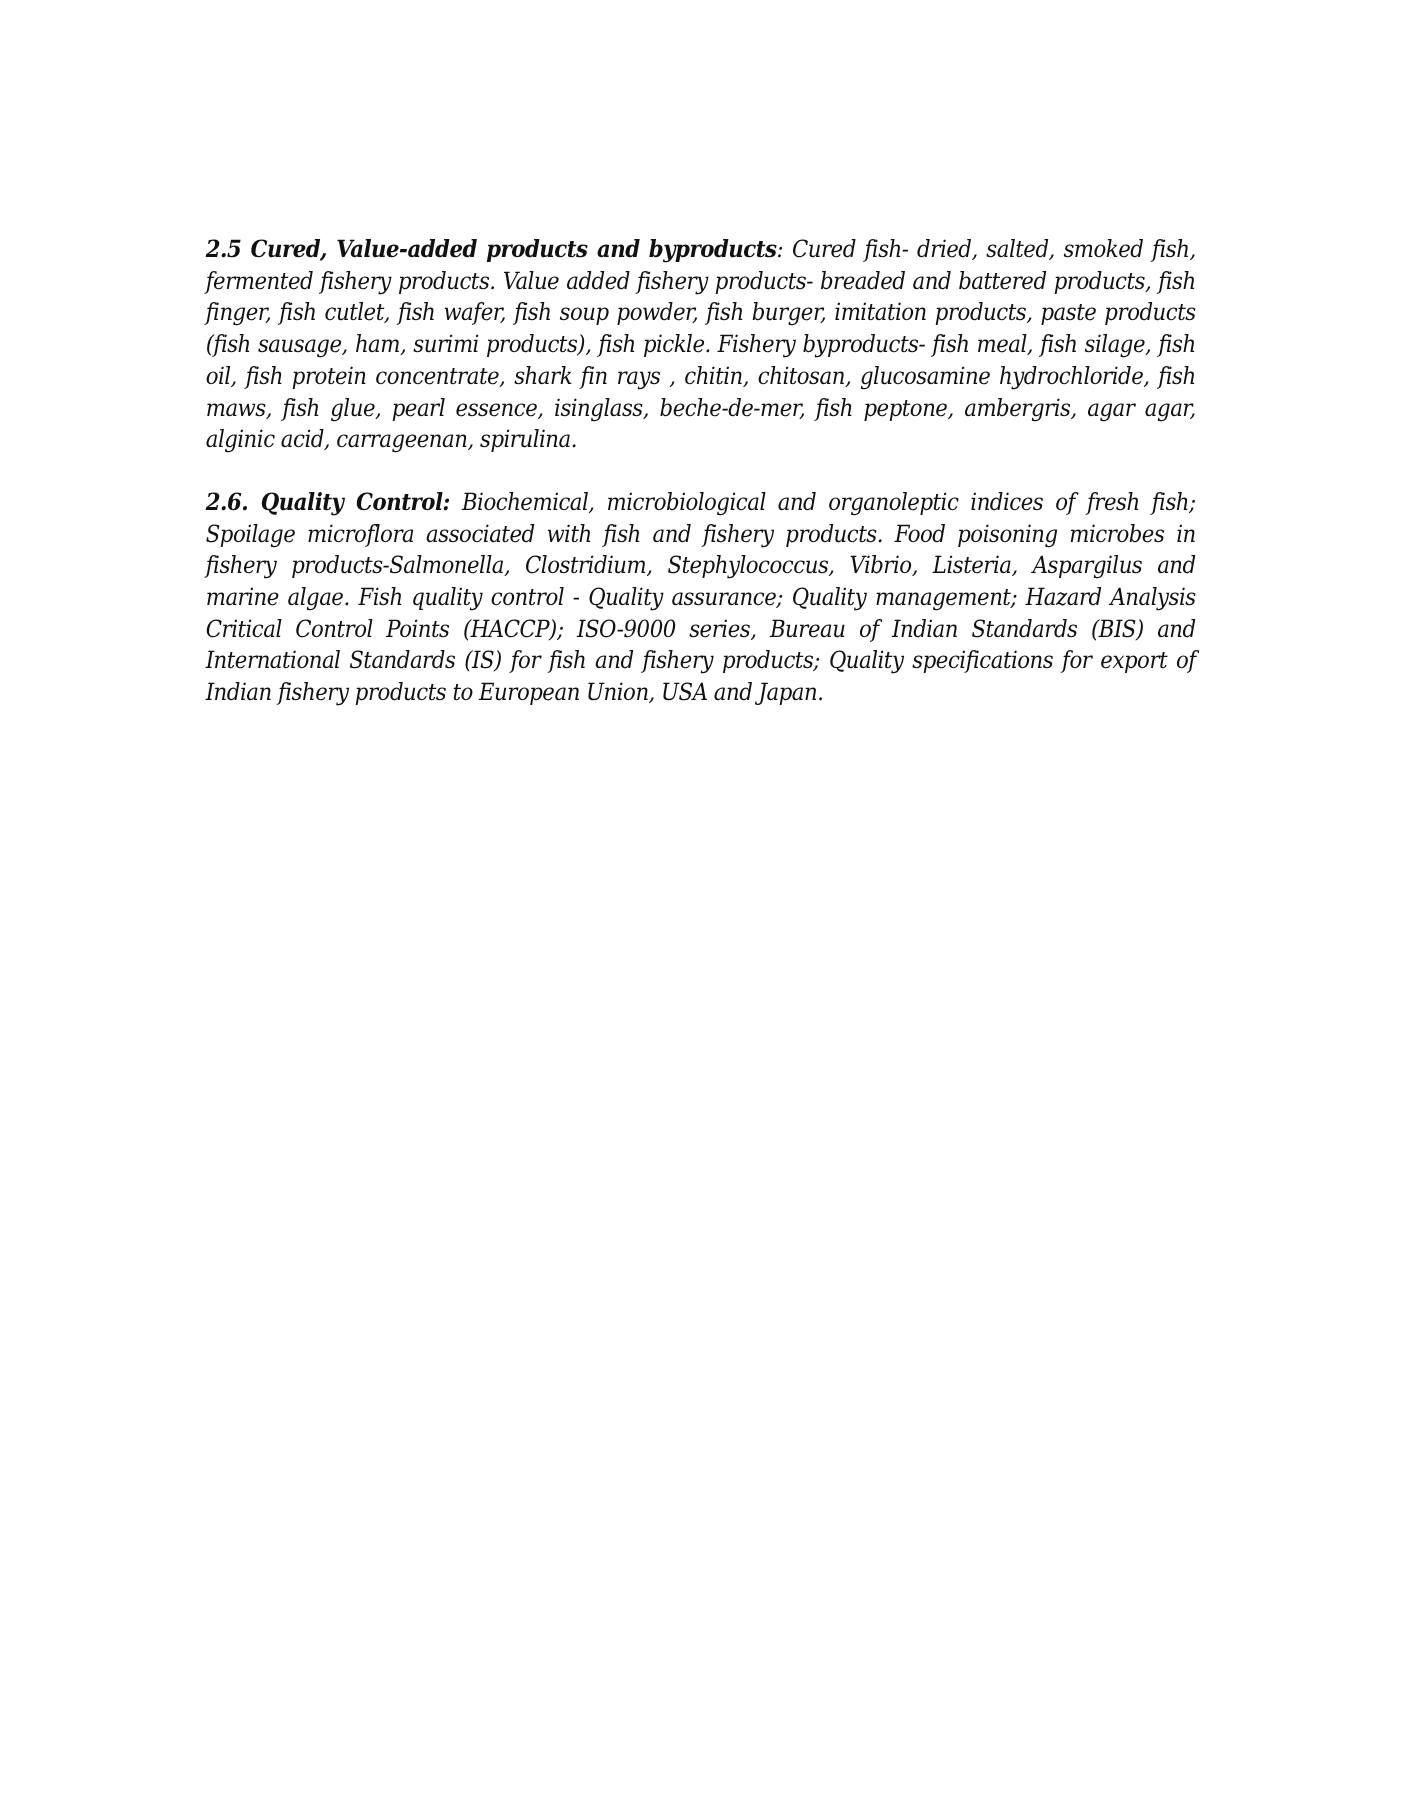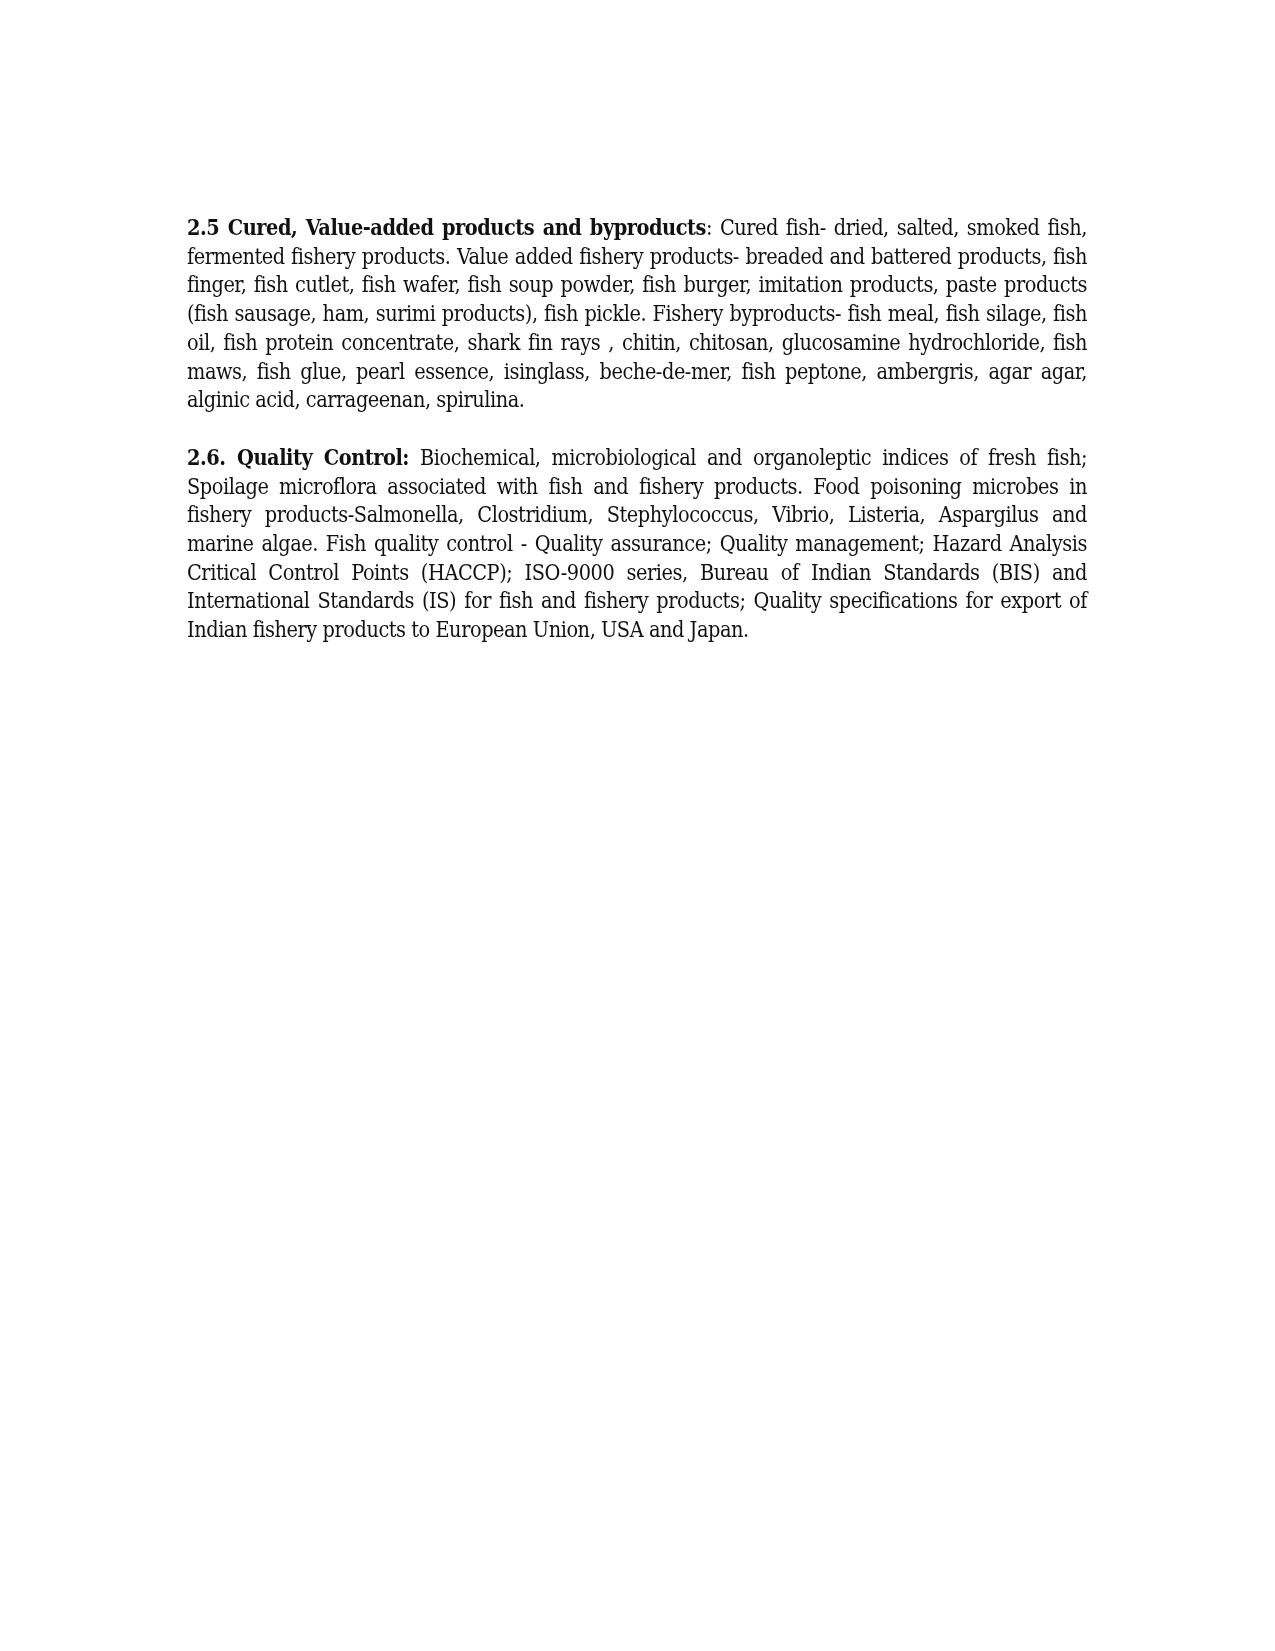--- a/index.html
+++ b/index.html
@@ -17,20 +17,21 @@
       position: absolute;
       left: 187px;
       top: 214px;
       width: 900px;
       font-family: "DejaVu Serif", "Liberation Serif", serif;
       font-size: 21.5px;
       line-height: 28.7px;
       color: #111111;
       letter-spacing: -0.45px;
       word-spacing: 0px;
+      font-style: italic;
     }
     .para {
       text-align: justify;
       text-align-last: left;
       margin: 0 0 29px 0;
       font-stretch: condensed;
     }
     .heading {
       font-weight: bold;
     }

